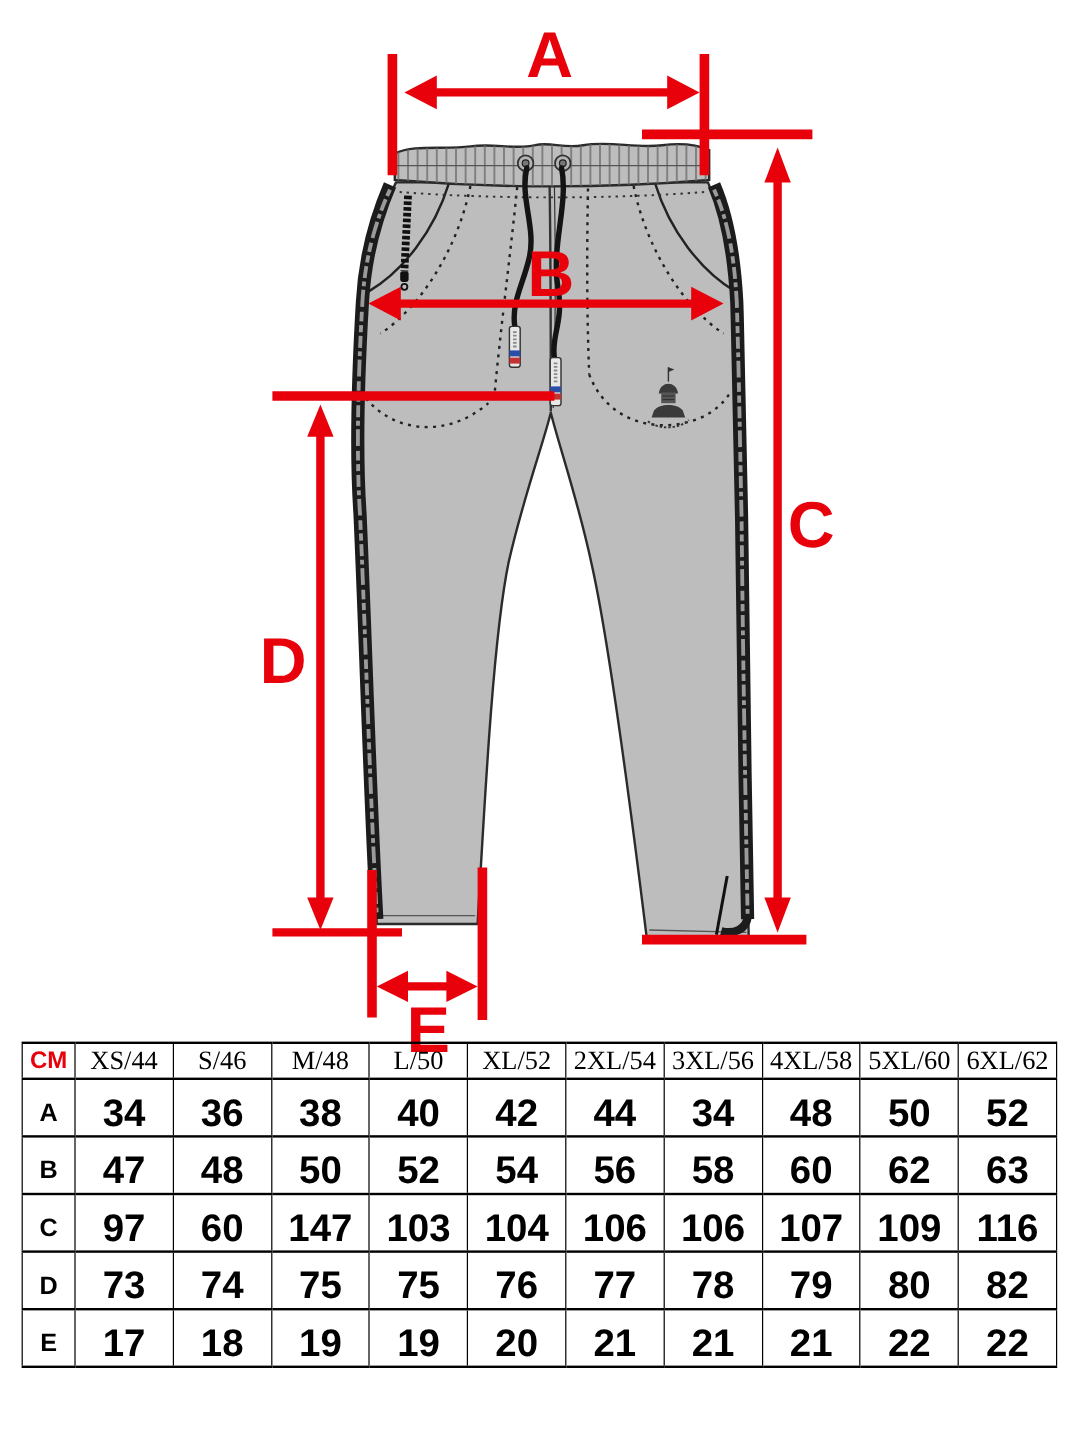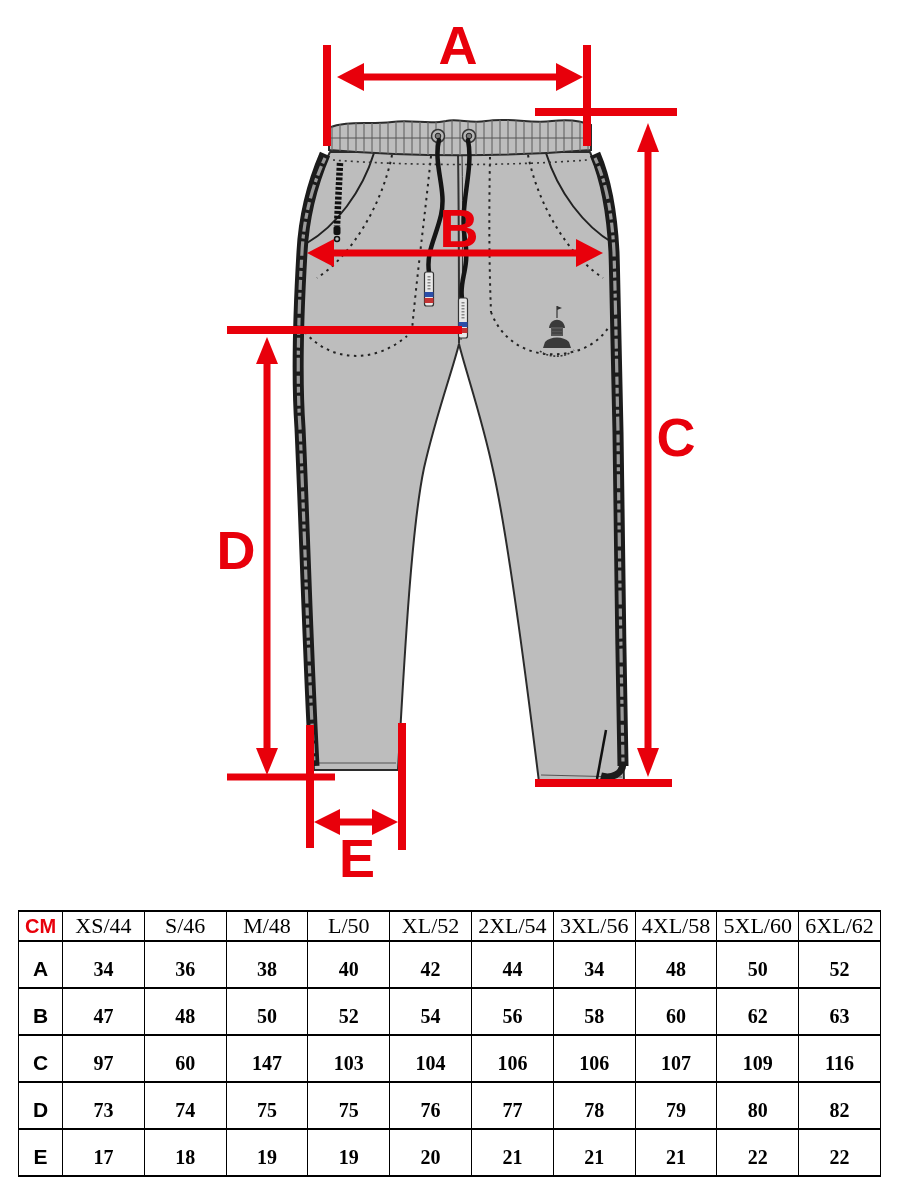--- a/index.html
+++ b/index.html
@@ -8,34 +8,34 @@
            font-family:"Liberation Sans", sans-serif; overflow:hidden; }
   .diagram { position:absolute; left:0; top:0; }
 
   
   .rs { stroke:var(--accent,#e8000b); }
   .rf { fill:var(--accent,#e8000b); }
   .mlabel { font-family:"Liberation Sans", sans-serif; font-weight:800;
             font-size:54px; fill:var(--accent,#e8000b); text-anchor:middle; }
 
   
-  .size-table { position:absolute; left:18px; top:910px; width:862px;
+  .size-table { position:absolute; left:18px; top:868px; width:862px;
                 border-collapse:collapse; table-layout:fixed; }
   .size-table th, .size-table td {
       border-left:1.5px solid #000; border-right:1.5px solid #000;
       border-top:2.5px solid #000; border-bottom:2.5px solid #000;
       text-align:center; vertical-align:middle; padding:0; }
   .size-table thead tr { height:30px; }
   .size-table thead th { font-family:"Liberation Serif", serif;
       font-weight:400; font-size:22px; color:#000; }
   .size-table thead th.unit { font-family:"Liberation Sans", sans-serif;
       font-weight:700; font-size:20px; color:var(--accent,#e8000b); }
   .size-table tbody tr { height:47px; }
   .size-table tbody th { font-weight:700; font-size:21px; padding-top:9px; }
-  .size-table tbody td { font-weight:700; font-size:20px; padding-top:9px;font-family:Liberation Serif, serif; }
+  .size-table tbody td { font-weight:700; font-size:32px; padding-top:9px; }
 </style>
 </head>
 <body>
 
 <div class="stage">
 
   <svg class="diagram" width="900" height="900" viewBox="0 0 900 900" xmlns="http://www.w3.org/2000/svg">
     <defs>
       <pattern id="ribs" width="8" height="40" patternUnits="userSpaceOnUse">
         <path d="M4,0 V40" stroke="#6a6a6a" stroke-width="1.2"></path>

